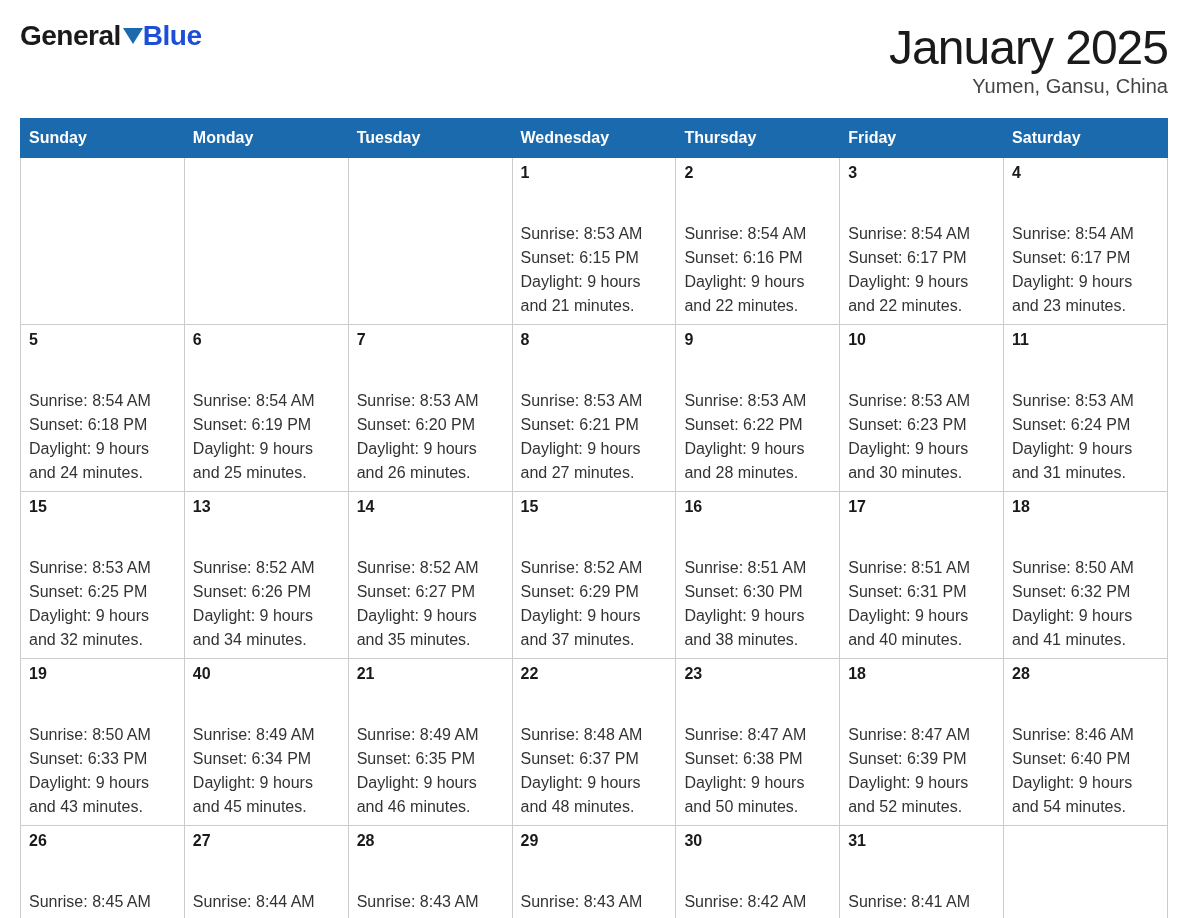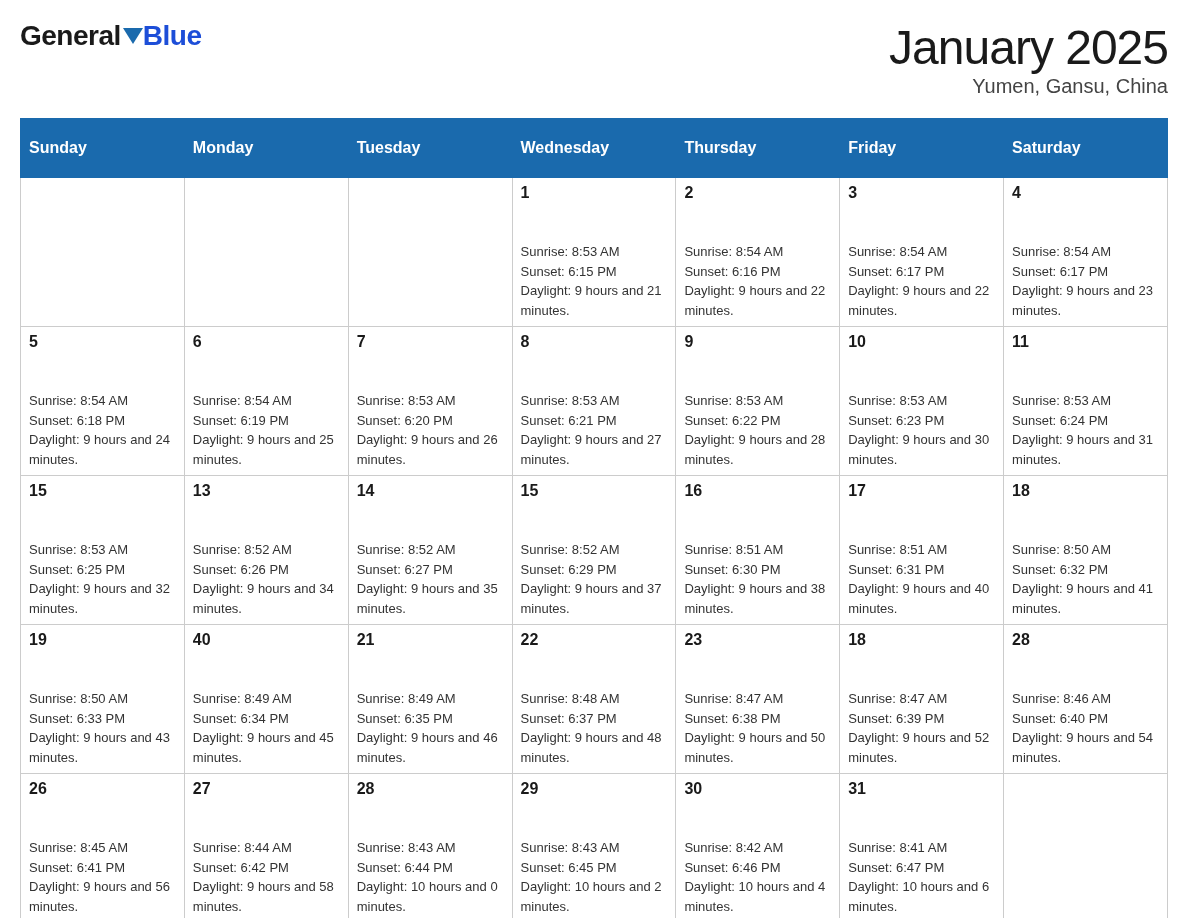--- a/index.html
+++ b/index.html
@@ -63,21 +63,21 @@
     }
     .calendar {
       width: 100%;
       border-collapse: collapse;
     }
     .calendar thead tr th {
       background-color: #1a6aad;
       color: #fff;
       font-size: 16px;
       font-weight: bold;
-      padding: 20px 8px;
+      padding: 10px 8px;
       text-align: left;
       border: 1px solid #1a6aad;
     }
     .calendar tbody tr td {
       vertical-align: top;
       border: 1px solid #ccc;
       padding: 6px 8px;
       width: calc(100% / 7);
       min-height: 100px;
       font-size: 13px;
@@ -87,21 +87,21 @@
       background: #fff;
     }
     .day-number {
       font-size: 16px;
       font-weight: bold;
       color: #1a1a1a;
       margin-bottom: 4px;
       display: block;
     }
     .day-info {
-      font-size: 13px;
+      font-size: 16px;
       color: #333;
       line-height: 1.5;
       margin-top: 40px;
     }
     .row-divider td {
       border-top: 2px solid #1a6aad;
     }
   </style>
 </head>
 <body>

